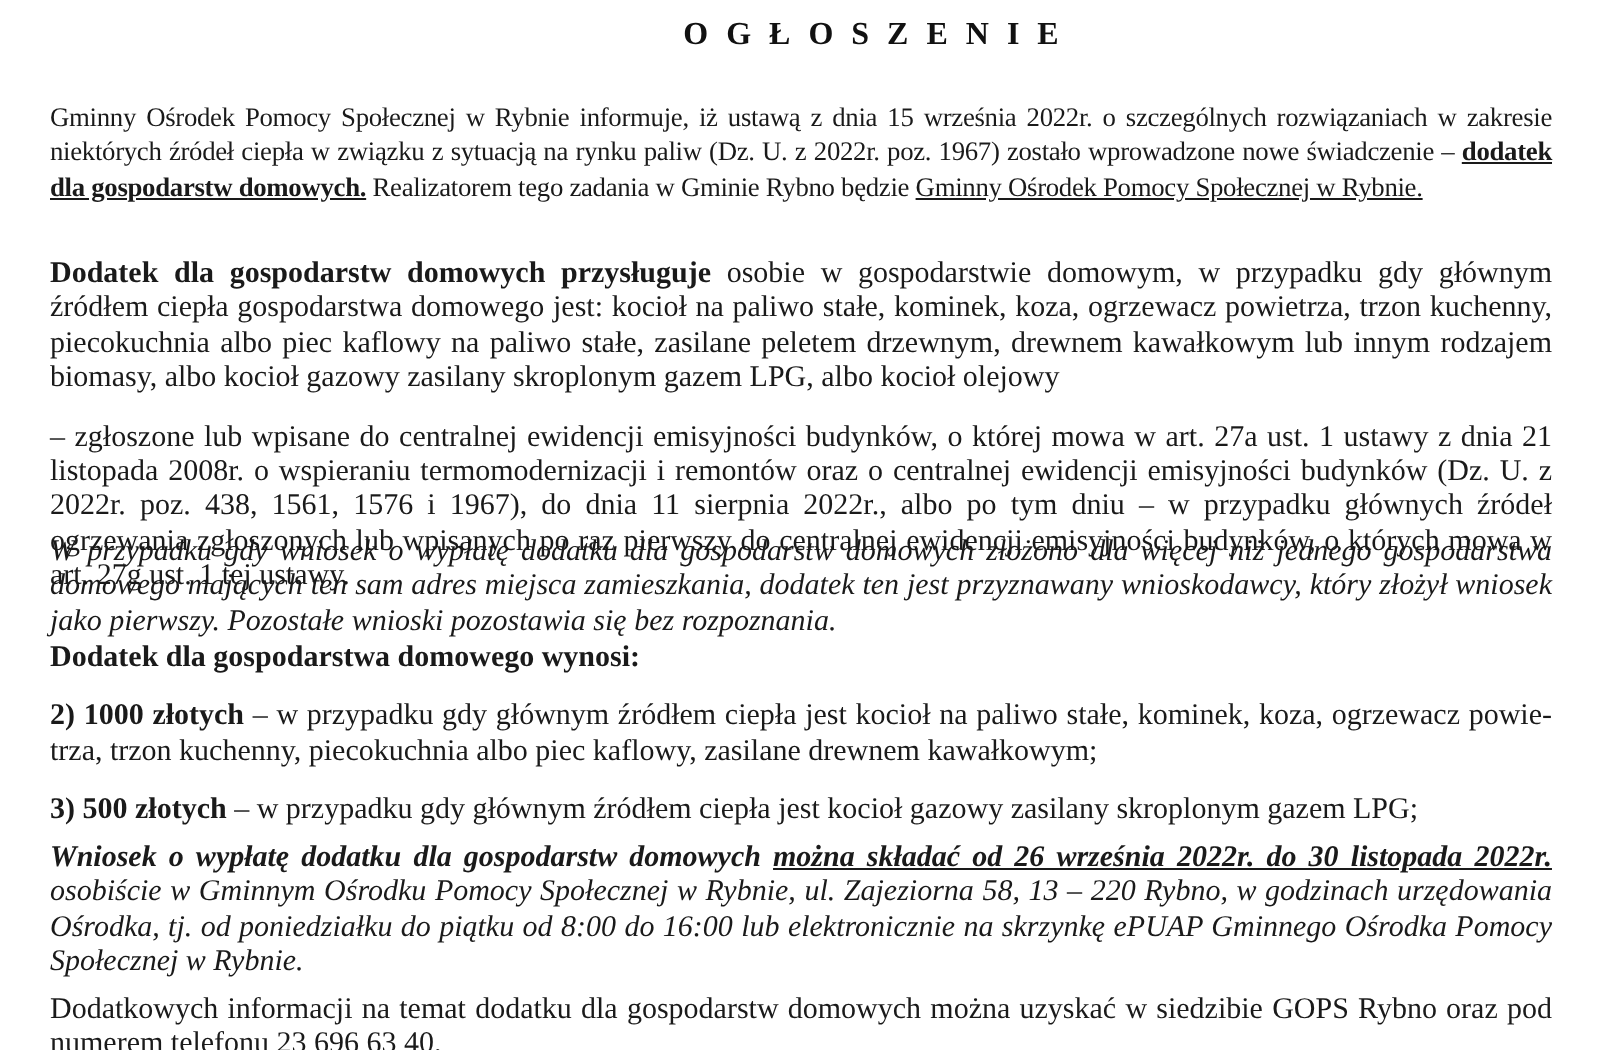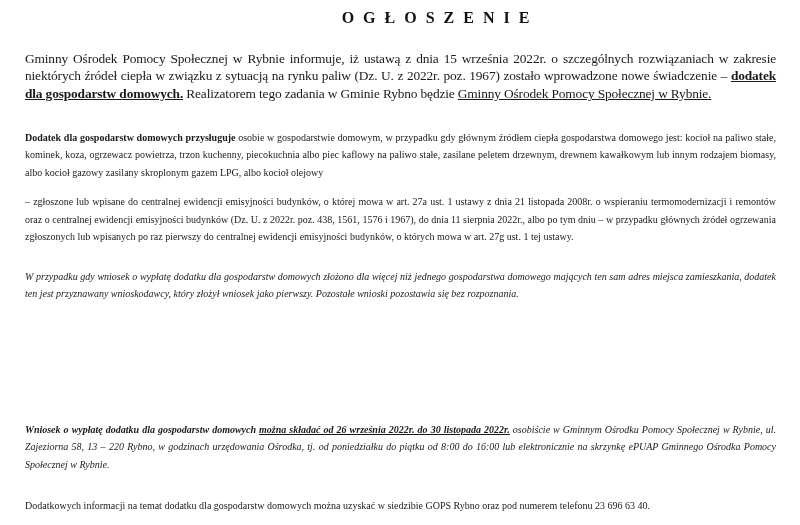--- a/index.html
+++ b/index.html
@@ -25,21 +25,21 @@
     font-weight: bold;
     letter-spacing: 9px;
     line-height: 30px;
     color: #111;
     padding-left: 40px;
   }
   .doc {
     position: absolute;
     left: 13px;
     width: 775px;
-    font-size: 10px;
+    font-size: 15px;
     line-height: 17.4px;
     text-align: justify;
   }
   .doc p { margin: 12px; }
   .p1 { top: 38px; font-size: 13.4px; letter-spacing: -0.15px; }
   .p2 { top: 117px; }
   .p3 { top: 256px; font-style: italic; }
   .p4 { top: 309px; }
   .p5 { top: 409px; font-style: italic; }
   .p6 { top: 485px; }
@@ -59,20 +59,23 @@
 <div class="doc p2">
   <p><b>Dodatek dla gospodarstw domowych przysługuje</b><span> osobie w gospodarstwie domowym, w przypadku gdy głównym źródłem ciepła gospodarstwa domowego jest: kocioł na paliwo stałe, kominek, koza, ogrzewacz powietrza, trzon kuchenny, piecokuchnia albo piec kaflowy na paliwo stałe, zasilane peletem drzewnym, drewnem kawałkowym lub innym rodzajem biomasy, albo kocioł gazowy zasilany skroplonym gazem LPG, albo kocioł olejowy</span></p>
   <p>– zgłoszone lub wpisane do centralnej ewidencji emisyjności budynków, o której mowa w art. 27a ust. 1 ustawy z dnia 21 listopada 2008r. o wspieraniu termomodernizacji i remontów oraz o centralnej ewidencji emisyjności budynków (Dz. U. z 2022r. poz. 438, 1561, 1576 i 1967), do dnia 11 sierpnia 2022r., albo po tym dniu – w przypadku głównych źródeł ogrzewania zgłoszonych lub wpisanych po raz pierwszy do centralnej ewidencji emisyjności budynków, o których mowa w art. 27g ust. 1 tej ustawy.</p>
 </div>
 
 <div class="doc p3">
   <p>W przypadku gdy wniosek o wypłatę dodatku dla gospodarstw domowych złożono dla więcej niż jednego gospodarstwa domowego mających ten sam adres miejsca zamieszkania, dodatek ten jest przyznawany wnioskodawcy, który złożył wniosek jako pierwszy. Pozostałe wnioski pozostawia się bez rozpoznania.</p>
 </div>
 
 <div class="doc p4">
+  <p><b>Dodatek dla gospodarstwa domowego wynosi:</b></p>
+  <p><b>2) 1000 złotych</b><span> – w przypadku gdy głównym źródłem ciepła jest kocioł na paliwo stałe, kominek, koza, ogrzewacz powie-trza, trzon kuchenny, piecokuchnia albo piec kaflowy, zasilane drewnem kawałkowym;</span></p>
+  <p><b>3) 500 złotych</b><span> – w przypadku gdy głównym źródłem ciepła jest kocioł gazowy zasilany skroplonym gazem LPG;</span></p>
 </div>
 
 <div class="doc p5">
   <p><b>Wniosek o wypłatę dodatku dla gospodarstw domowych </b><b><u>można składać od 26 września 2022r. do 30 listopada 2022r.</u></b><span> osobiście w Gminnym Ośrodku Pomocy Społecznej w Rybnie, ul. Zajeziorna 58, 13 – 220 Rybno, w godzinach urzędowania Ośrodka, tj. od poniedziałku do piątku od 8:00 do 16:00 lub elektronicznie na skrzynkę ePUAP Gminnego Ośrodka Pomocy Społecznej w Rybnie.</span></p>
 </div>
 
 <div class="doc p6">
   <p>Dodatkowych informacji na temat dodatku dla gospodarstw domowych można uzyskać w siedzibie GOPS Rybno oraz pod numerem telefonu 23 696 63 40.</p>
 </div>
 

